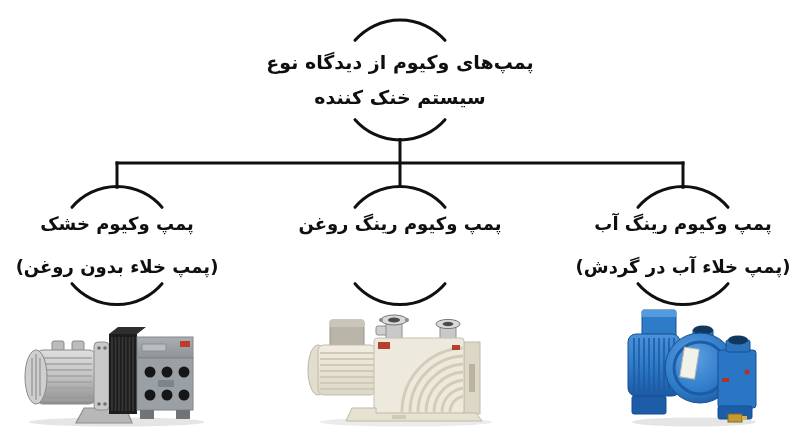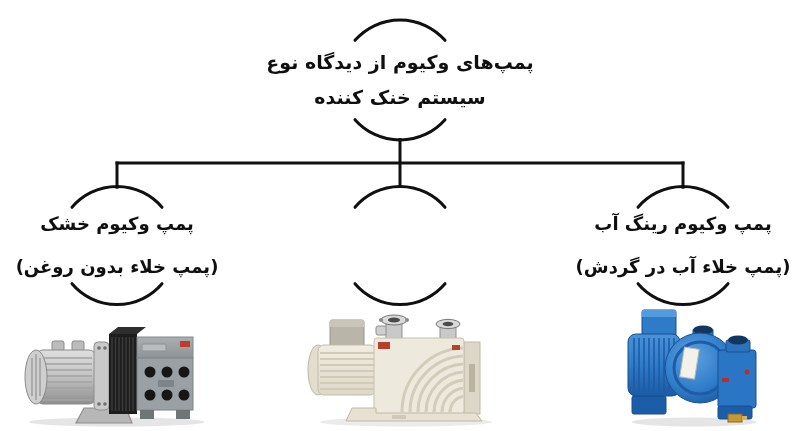--- a/index.html
+++ b/index.html
@@ -43,20 +43,21 @@
       <path d="M683 163 V187.3"></path>
     </g>
   </svg>
 
   <div class="node-text root-line" style="left:250px;top:84px;">سیستم خنک کننده</div>
   <div class="node-text root-line" style="left:250px;top:49px;">پمپ‌های وکیوم از دیدگاه نوع</div>
 
   <div class="node-text branch-line" style="left:-33px;top:211px;">پمپ وکیوم خشک</div>
   <div class="node-text branch-line" style="left:-33px;top:254px;">(پمپ خلاء بدون روغن)</div>
 
+  <div class="node-text branch-line" style="left:250px;top:211px;">پمپ وکیوم رینگ روغن</div>
 
   <div class="node-text branch-line" style="left:533px;top:211px;">پمپ وکیوم رینگ آب</div>
   <div class="node-text branch-line" style="left:533px;top:254px;">(پمپ خلاء آب در گردش)</div>
 
   <div class="pump-fig" style="left:22px;top:314px;width:182px;height:113px;">
     <svg width="182" height="113" viewBox="0 0 182 113">
       <defs>
         <linearGradient id="lgMotor" x1="0" y1="0" x2="0" y2="1">
           <stop offset="0" stop-color="#dedede"></stop>
             <stop offset="0.45" stop-color="#c6c6c6"></stop>

